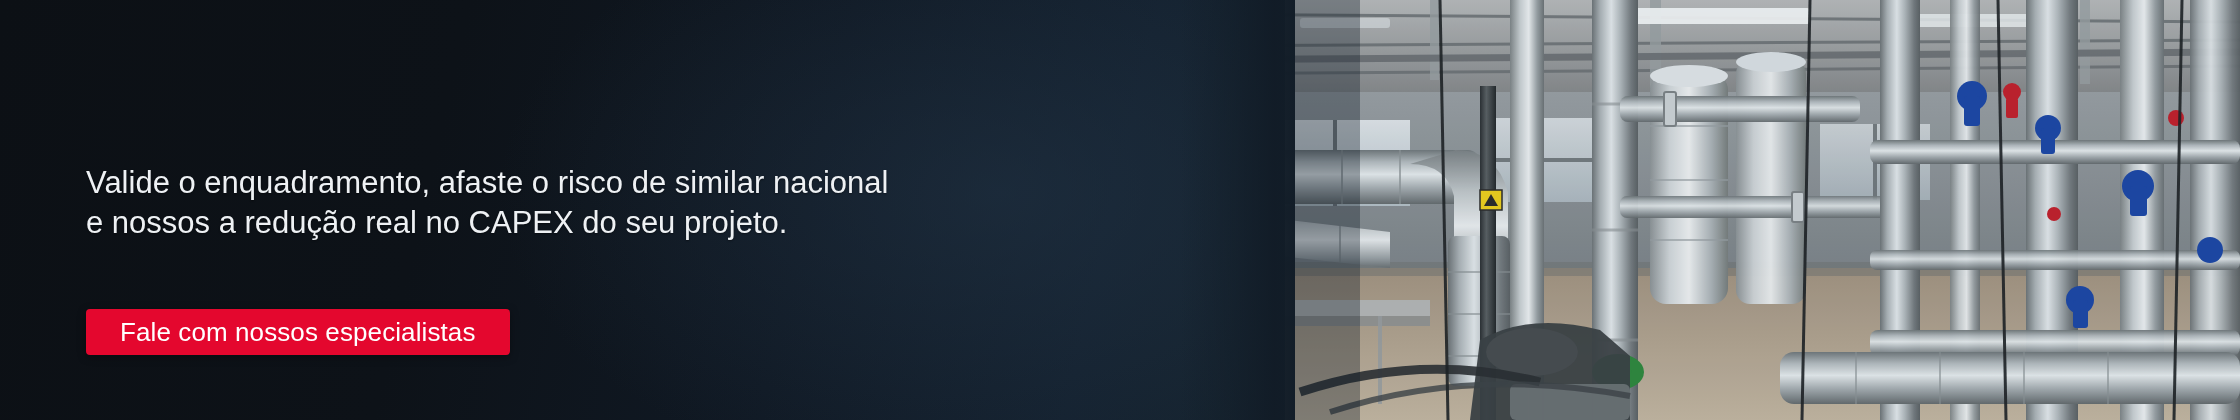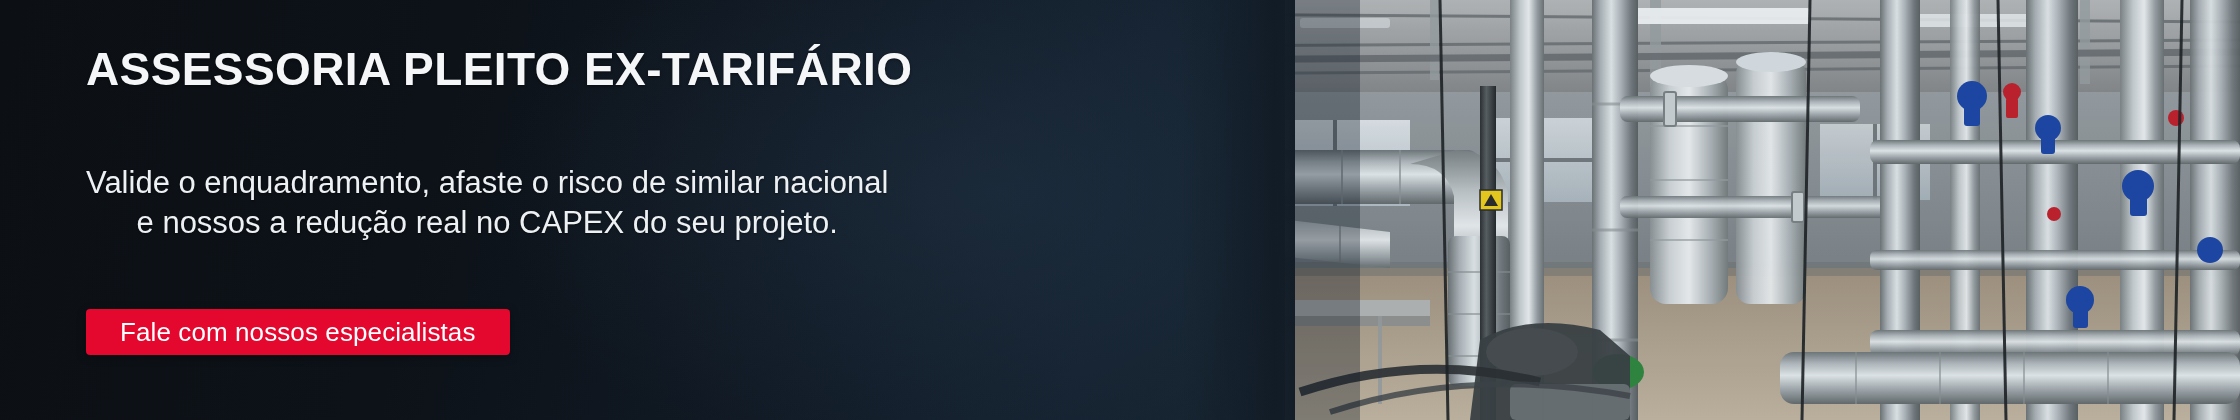--- a/index.html
+++ b/index.html
@@ -33,21 +33,21 @@
     color:#f4f6f8; line-height:1.12; white-space:nowrap;
     text-shadow:0 1px 3px rgba(0,0,0,.45);
   }
 
   .subcopy {
     position:absolute; left:86px; top:163px;
     font-size:31px; font-weight:400; line-height:1.30;
     color:#eef1f4; white-space:nowrap;
     text-shadow:0 1px 2px rgba(0,0,0,.4);
   }
-  .subcopy .line { display:block;text-align:center; }
+  .subcopy .line { display:block; }
 
   .cta-button {
     position:absolute; left:86px; top:309px;
     min-width:400px; height:46px;
     background:#e4072e;
     border:none; border-radius:4px;
     color:#ffffff; font-size:26px; font-weight:400;
     font-family:"Liberation Sans", sans-serif;
     letter-spacing:.1px; text-align:center;
     padding:0 34px; line-height:46px;
@@ -289,21 +289,20 @@
       <rect x="0" y="0" width="1060" height="420" fill="#2a3a4a" opacity=".07"></rect>
       <rect x="0" y="0" width="180" height="420" fill="#121d28" opacity=".35"></rect>
     </svg>
   </div>
 
   <div class="left-panel"></div>
   <div class="panel-feather"></div>
 
   <div class="content">
 
-    <h1 class="headline">ASSESSORIA PLEITO EX-TARIFÁRIO</h1>
 
     <p class="subcopy">
       <span class="line">Valide o enquadramento, afaste o risco de similar nacional</span>
       <span class="line">e nossos a redução real no CAPEX do seu projeto.</span>
     </p>
 
     <button class="cta-button">Fale com nossos especialistas</button>
 
   </div>
 </div>

